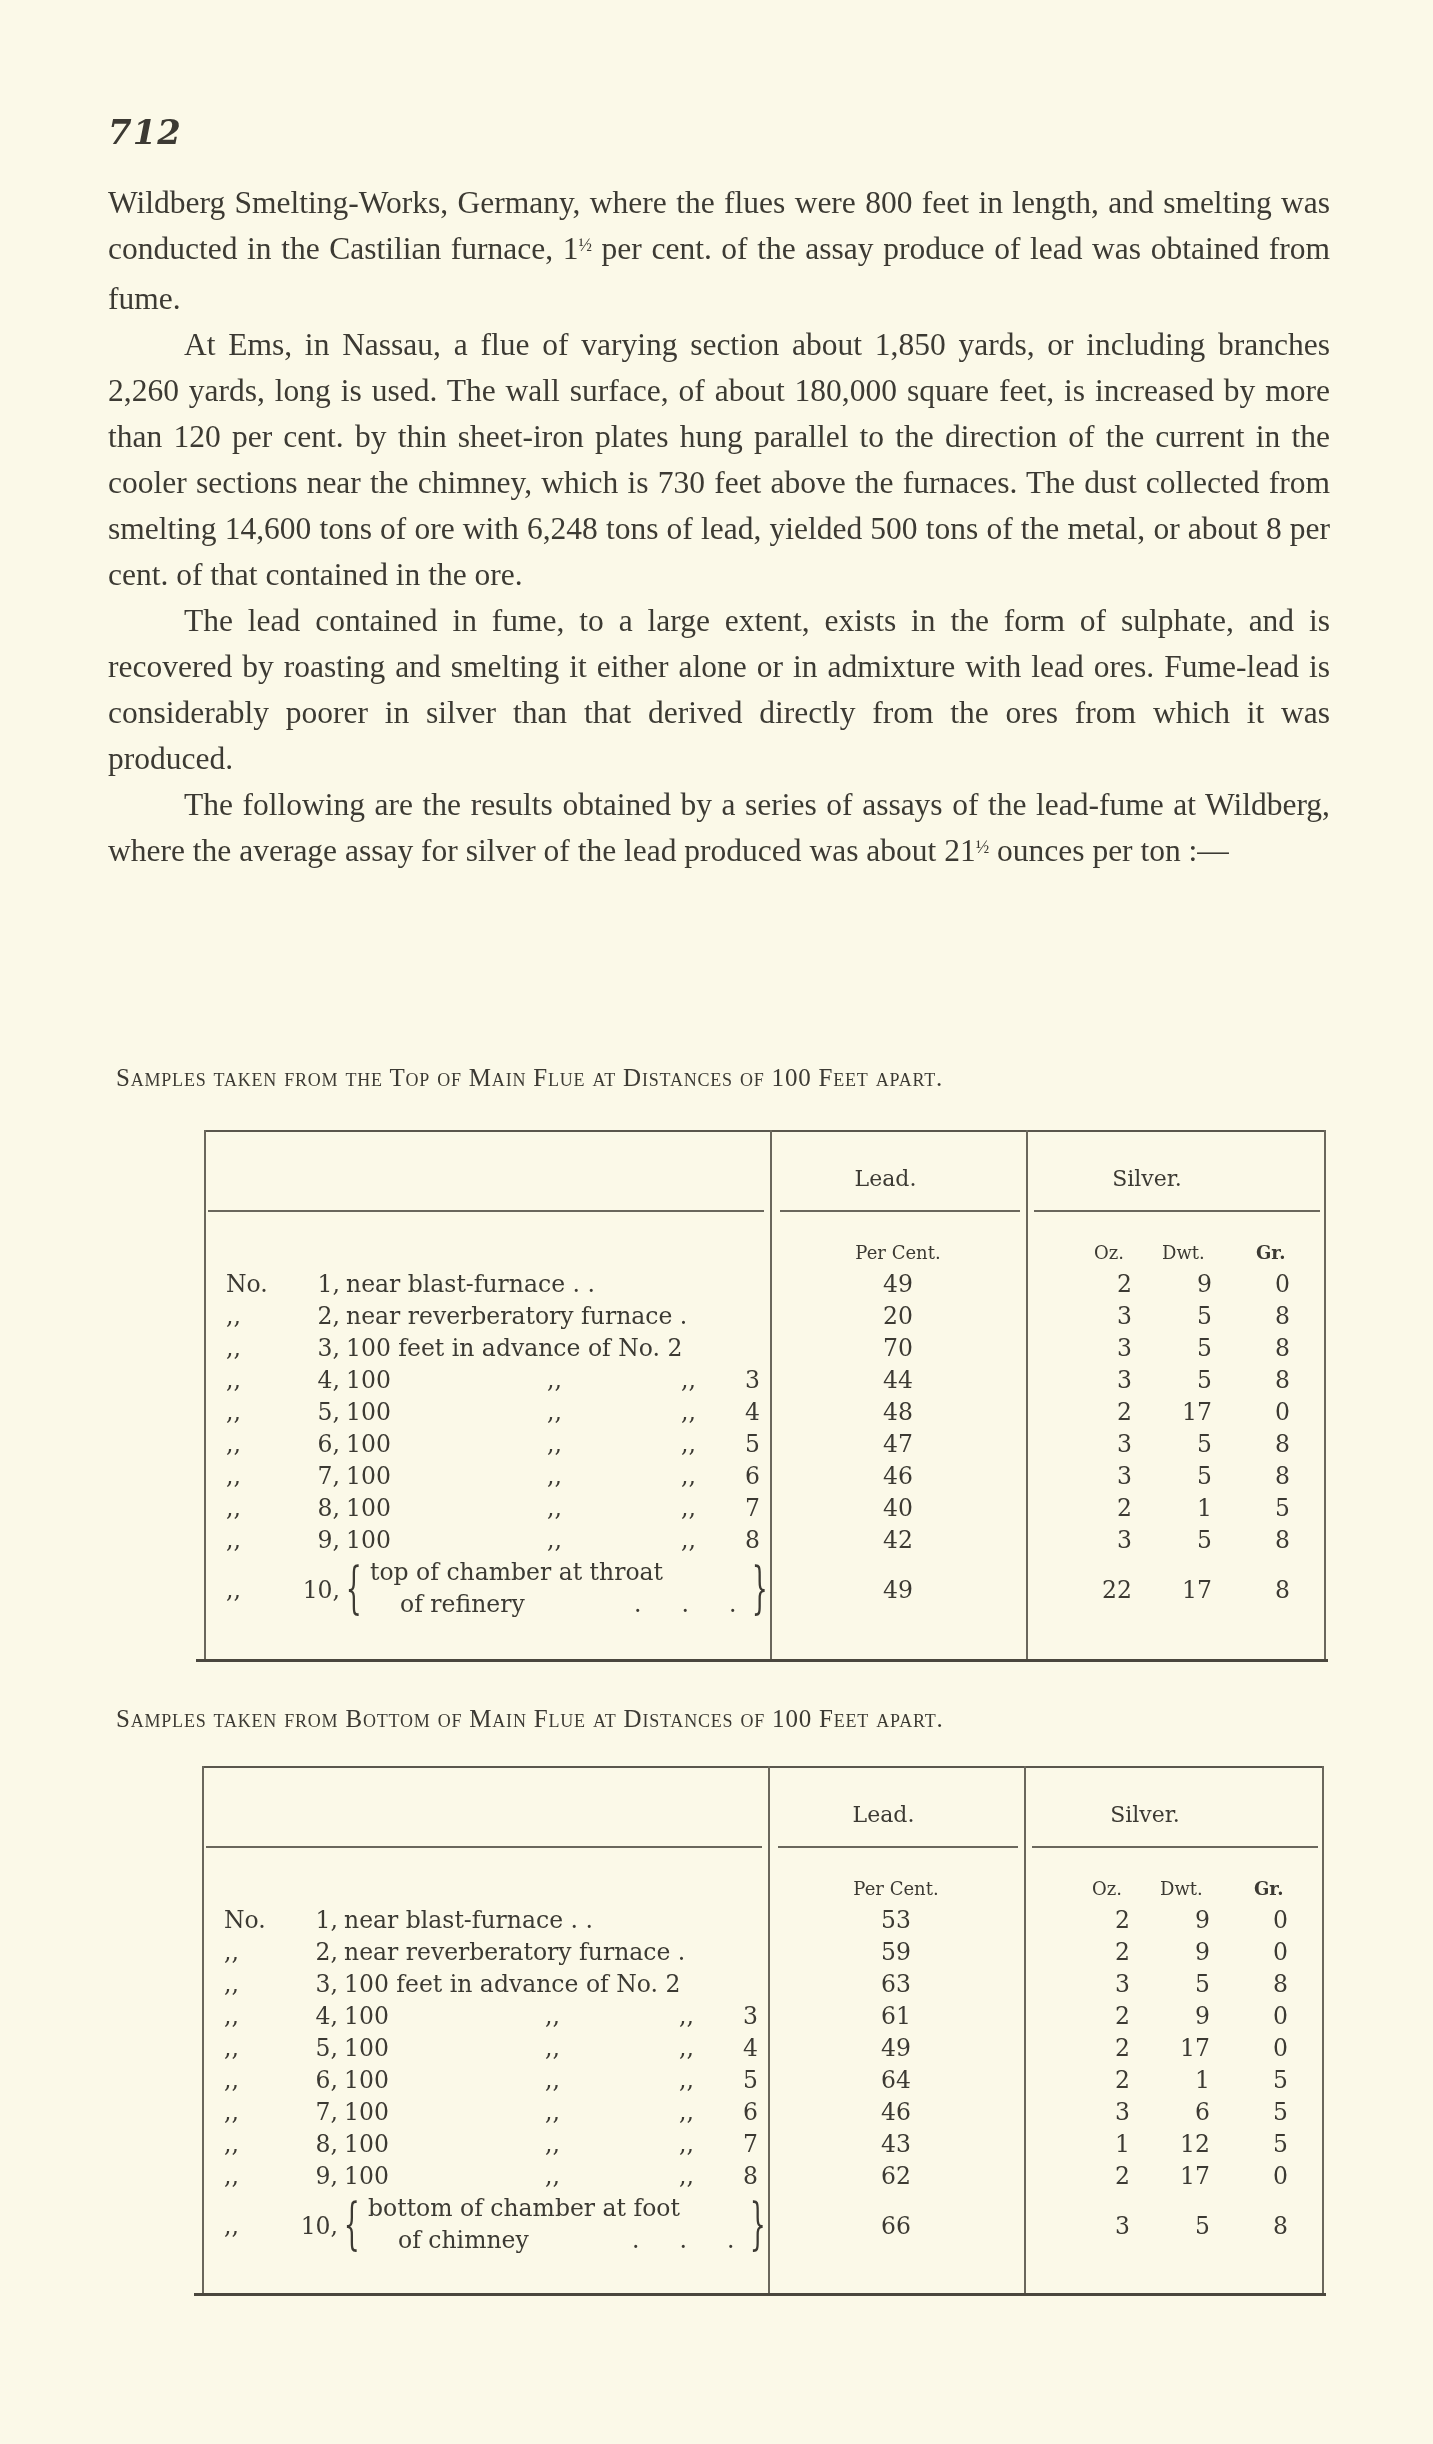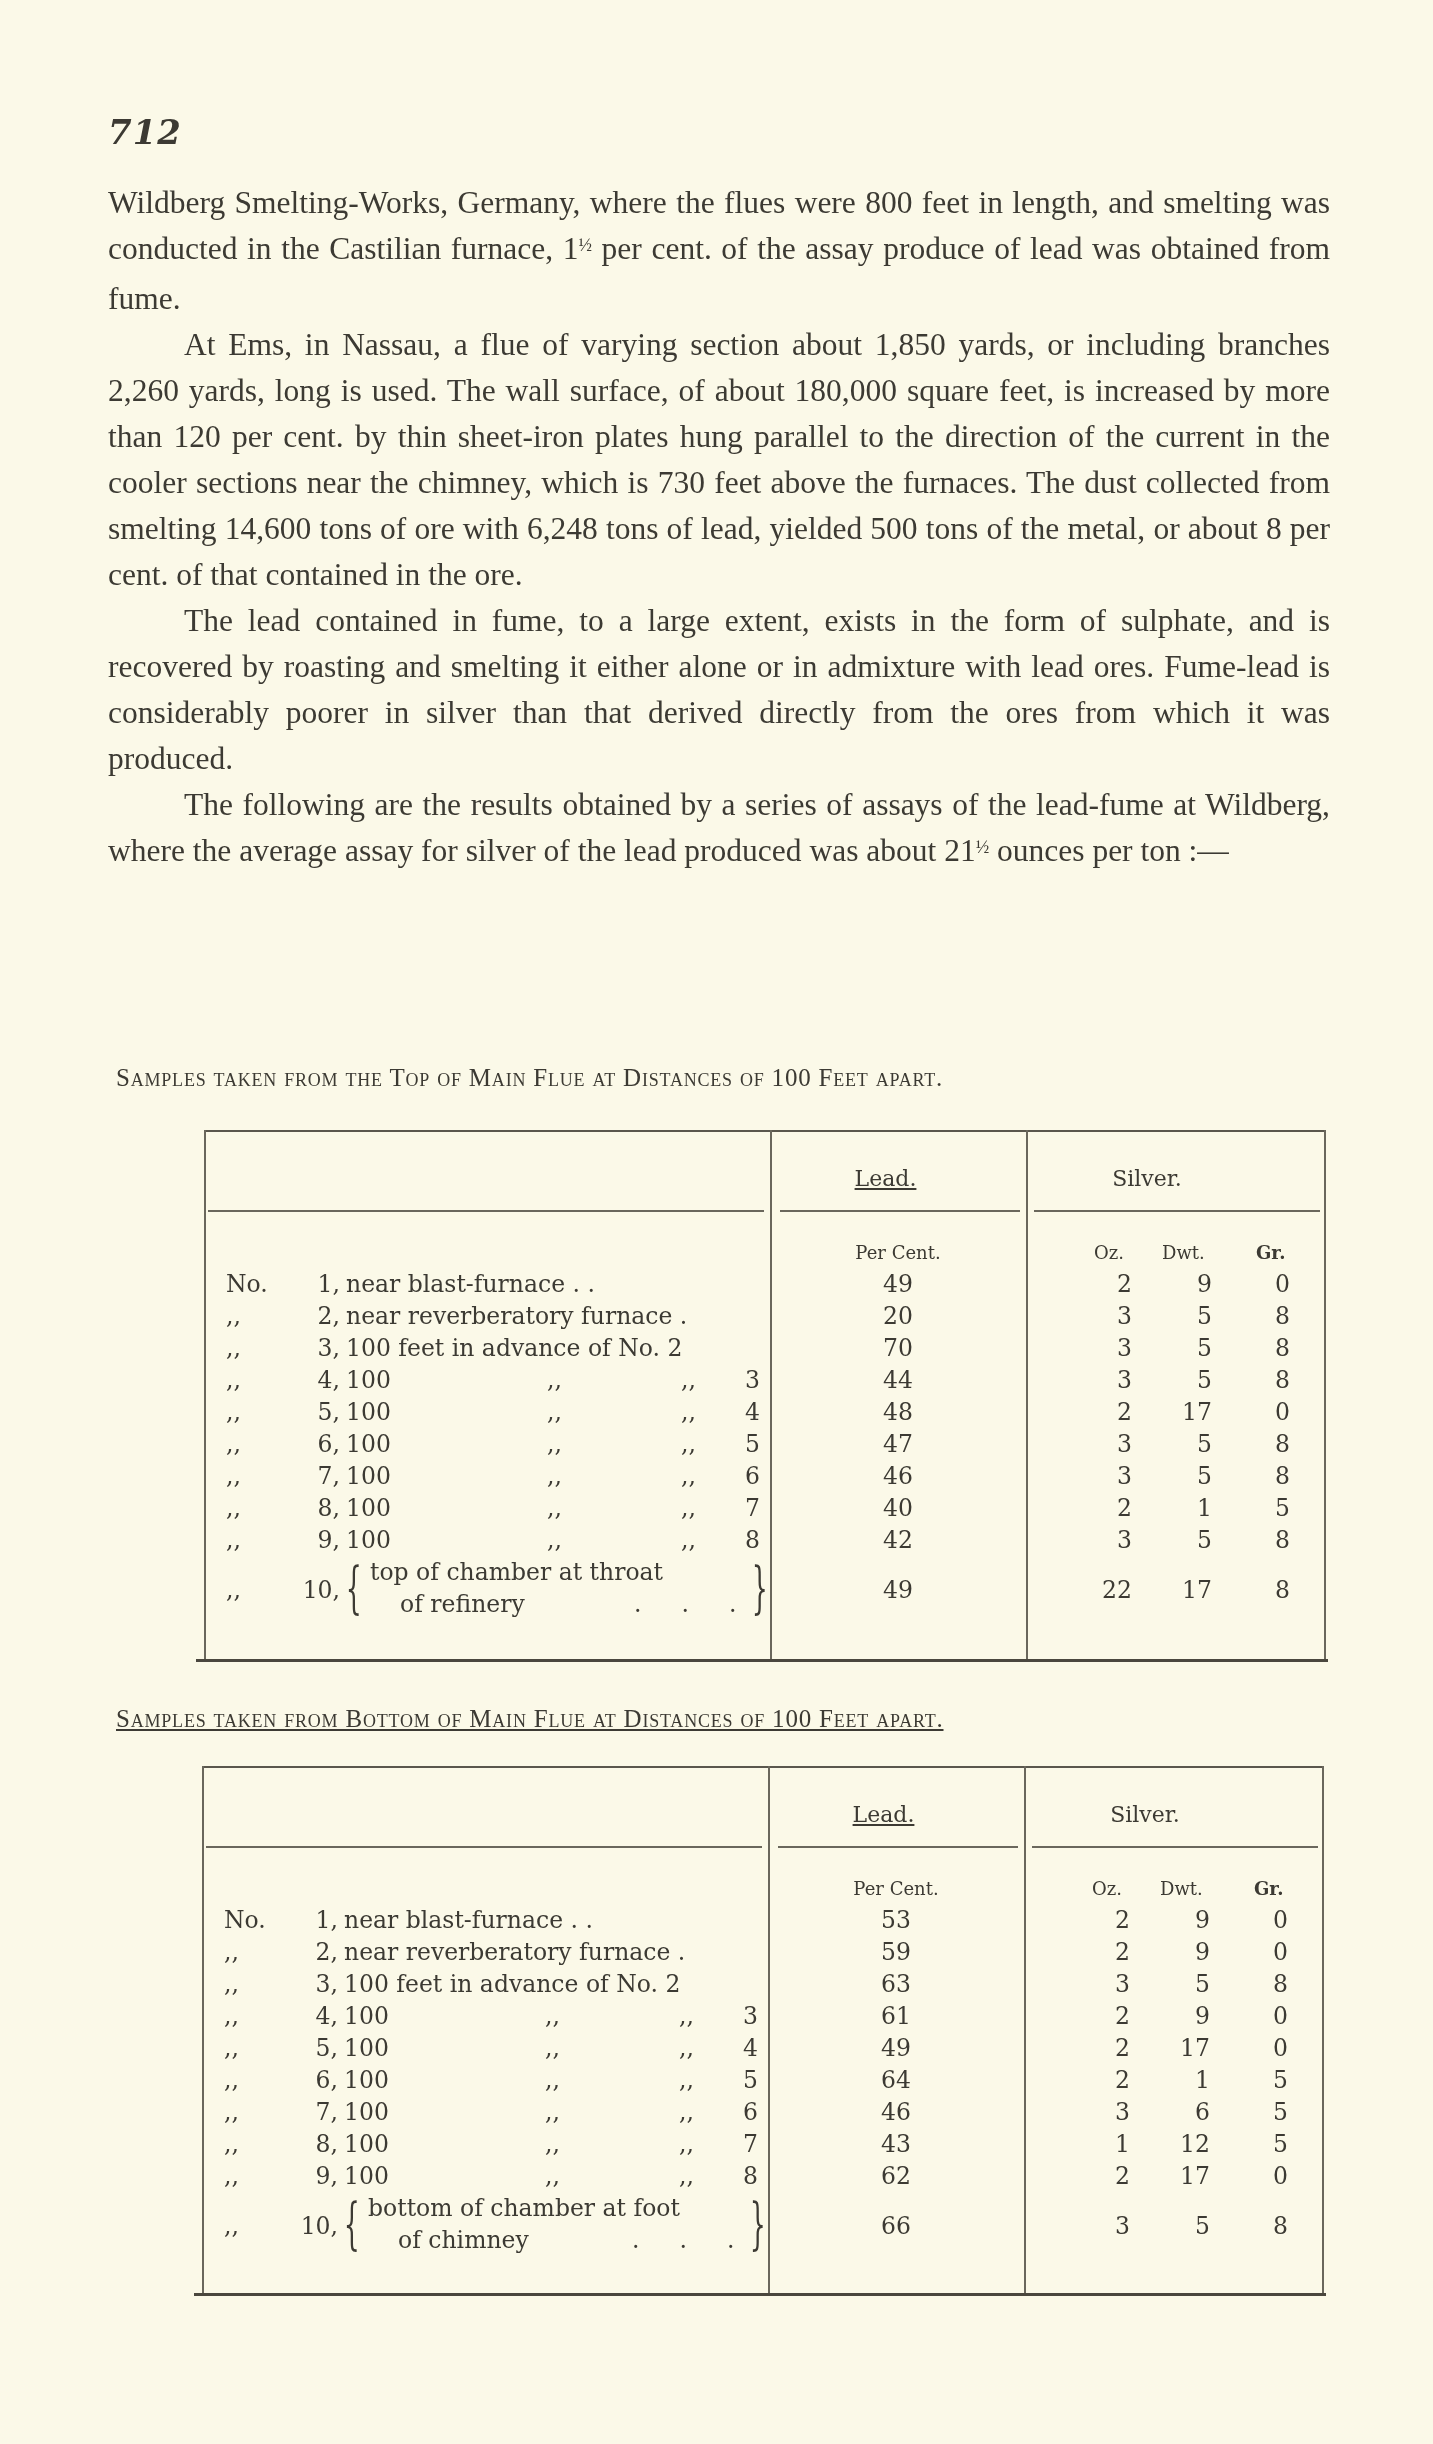--- a/index.html
+++ b/index.html
@@ -14,32 +14,32 @@
   .page { position: absolute; left: 108px; top: 0; width: 1222px; }
   .running-head { position: absolute; top: 112px; left: 0; width: 1222px; height: 50px; }
   .page-number { position: absolute; left: 0; top: 0; font-size: 34px; font-style: italic; font-weight: bold; letter-spacing: 1px; }
   .running-title { position: absolute; left: 293px; top: 4px; font-family: "Liberation Serif", serif; font-size: 30px; letter-spacing: 1.5px; }
   .body-text { position: absolute; top: 180px; left: 0; width: 1222px; font-family: "Liberation Serif", serif; font-size: 31.5px; line-height: 46px; text-align: justify; }
   .body-text p { margin: 0; text-indent: 0; }
   .body-text p.indent { text-indent: 76px; }
   .frac { font-size: 18px; position: relative; top: -8px; }
   .caption { position: absolute; left: 8px; width: 1222px; font-family: "Liberation Serif", serif; font-variant: small-caps; font-size: 25px; letter-spacing: 0.8px; white-space: nowrap; }
   .caption.one { top: 1064px; }
-  .caption.two { top: 1705px; text-decoration: underline; }
+  .caption.two { top: 1705px; }
   .tbl { position: absolute; font-size: 23.5px; }
   .tbl.one { left: 96px; top: 1130px; width: 1122px; height: 532px; }
   .tbl.two { left: 94px; top: 1766px; width: 1122px; height: 530px; }
   .rule-top { position: absolute; left: 0; right: 0; top: 0; height: 2px; background: #5a574d; }
   .rule-bottom { position: absolute; left: -8px; right: -2px; bottom: 0; height: 3px; background: #4a473e; }
   .vline { position: absolute; top: 0; bottom: 0; width: 1.5px; background: #6a675c; }
   .v0 { left: 0; } .v1 { left: 566px; } .v2 { left: 822px; } .v3 { left: 1120px; }
   .hdr-rule { position: absolute; height: 2px; background: #6a675c; top: 80px; }
   .hr1 { left: 4px; width: 556px; } .hr2 { left: 576px; width: 240px; } .hr3 { left: 830px; width: 286px; }
   .col-head { position: absolute; top: 36px; text-align: center; font-size: 22px; }
-  .ch-lead { left: 566px; width: 231px; text-decoration: underline; } .ch-silver { left: 822px; width: 242px; }
+  .ch-lead { left: 566px; width: 231px; } .ch-silver { left: 822px; width: 242px; }
   .unit-row { position: absolute; top: 112px; font-size: 18px; }
   .u-lead { left: 566px; width: 256px; text-align: center; }
   .u-oz { left: 890px; } .u-dwt { left: 958px; } .u-gr { left: 1052px; font-weight: bold; }
   .rows { position: absolute; top: 138px; left: 0; width: 1122px; }
   .row { position: relative; height: 32px; line-height: 32px; }
   .row.tall { height: 66px; line-height: 32px; }
   .cell { position: absolute; top: 0; white-space: nowrap; }
   .c-prefix { left: 22px; width: 70px; }
   .c-num { left: 92px; width: 44px; text-align: right; }
   .c-desc { left: 142px; width: 410px; }

